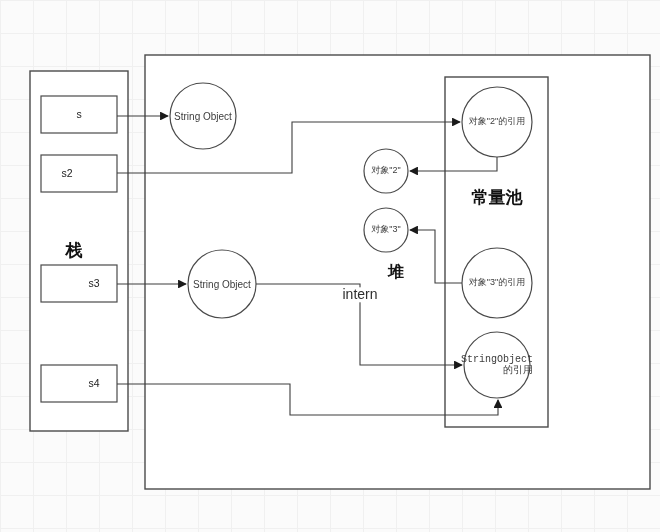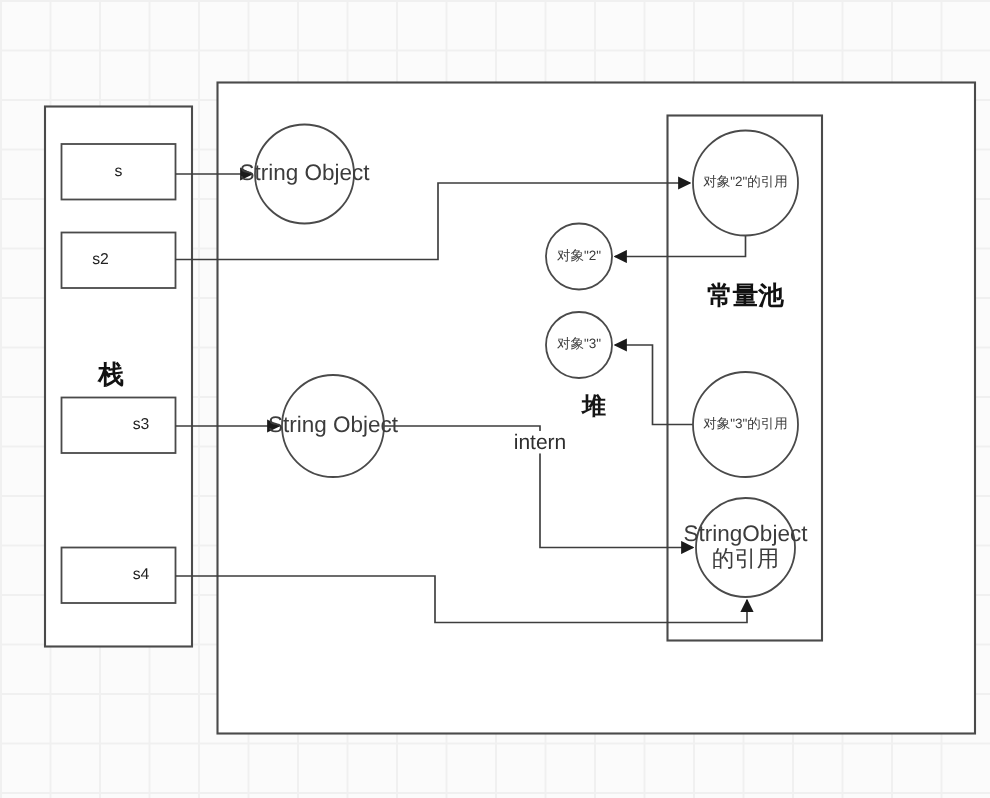--- a/index.html
+++ b/index.html
@@ -13,24 +13,24 @@
     background-size:33px 33px;
   }
   .canvas svg{position:absolute;left:0;top:0;}
   .lbl{
     position:absolute;transform:translate(-50%,-50%);
     font-size:10px;color:#333;white-space:nowrap;text-align:center;line-height:1.1;
   }
   .lbl.box-lbl{font-size:10.5px;color:#222;}
   .lbl.zone-lbl{font-weight:bold;font-size:17px;color:#111;}
   .lbl.heap-lbl{font-weight:bold;font-size:16px;color:#151515;}
-  .lbl.node-lbl{font-size:15px;color:#3c3c3c;}
+  .lbl.node-lbl{font-size:10px;color:#3c3c3c;text-align:right;}
   .lbl.small-node-lbl{font-size:9px;color:#3c3c3c;}
   .lbl.intern-lbl{font-size:14px;color:#2e2e2e;background:#ffffff;padding:0 2px;}
-  .lbl .line{display:block;}
+  .lbl .line{display:block;font-family:Liberation Mono, monospace;}
 </style>
 </head>
 <body>
 
 <div class="canvas">
 
   <svg width="660" height="532" viewBox="0 0 660 532">
     <defs>
       <marker id="arrow" viewBox="0 0 10 10" refX="9" refY="5" markerWidth="8" markerHeight="8" orient="auto-start-reverse">
         <path d="M0,0 L10,5 L0,10 z" fill="#1a1a1a"></path>

